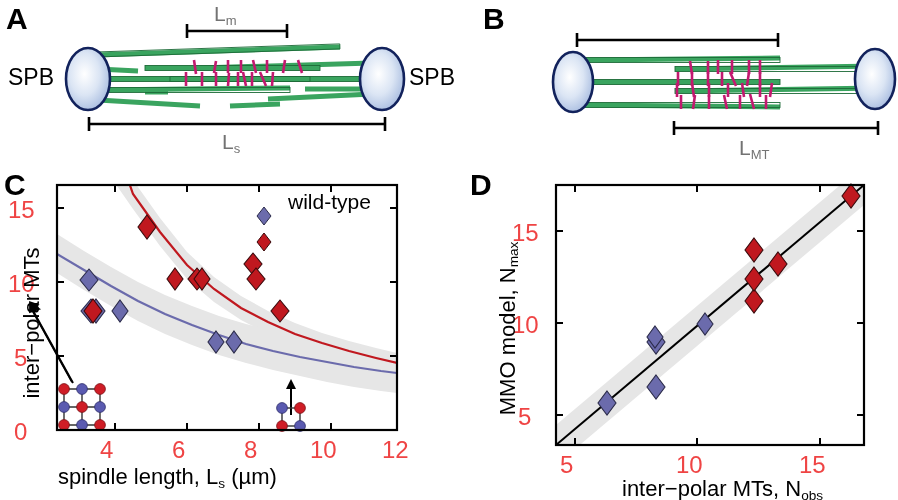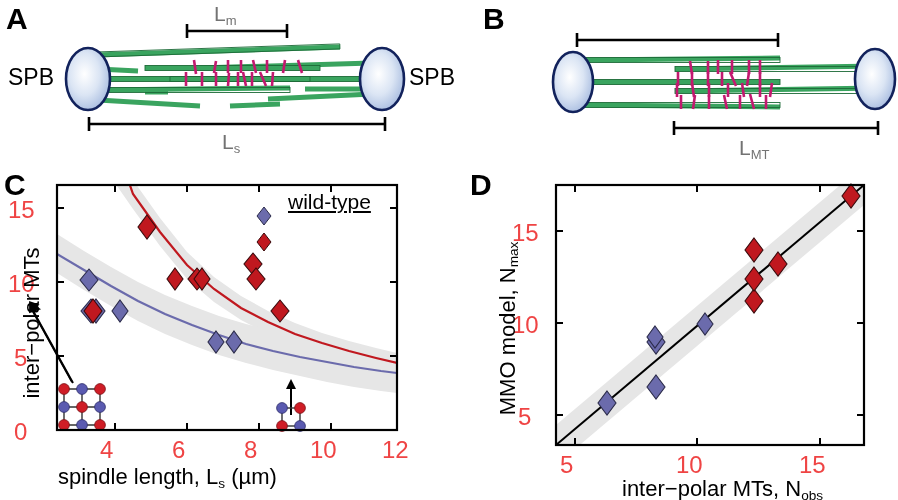--- a/index.html
+++ b/index.html
@@ -332,21 +332,21 @@
       <line x1="259" y1="15" x2="259" y2="22"></line>
       <line x1="331" y1="15" x2="331" y2="22"></line>
     </g>
 
     <g>
       <path d="M 264,37 l 7,9 l -7,9 l -7,-9 Z" fill="#6b6bac" stroke="#2b2b4a" stroke-width="1"></path>
       <path d="M 264,63 l 7,9 l -7,9 l -7,-9 Z" fill="#c0181f" stroke="#3a0a0c" stroke-width="1"></path>
     </g>
   </svg>
 
-  <div class="legend-text" style="left:288px; top:190px;text-decoration:underline;">wild-type</div>
+  <div class="legend-text" style="left:288px; top:190px;">wild-type</div>
 
   <div class="axis-tick-label" style="left:14px; top:418px; width:34px;">0</div>
   <div class="axis-tick-label" style="left:14px; top:344px; width:34px;">5</div>
   <div class="axis-tick-label" style="left:8px; top:270px; width:40px;">10</div>
   <div class="axis-tick-label" style="left:8px; top:196px; width:40px;">15</div>
 
   <div class="axis-tick-label" style="left:100px; top:436px; width:30px;">4</div>
   <div class="axis-tick-label" style="left:172px; top:436px; width:30px;">6</div>
   <div class="axis-tick-label" style="left:244px; top:436px; width:30px;">8</div>
   <div class="axis-tick-label" style="left:310px; top:436px; width:42px;">10</div>

